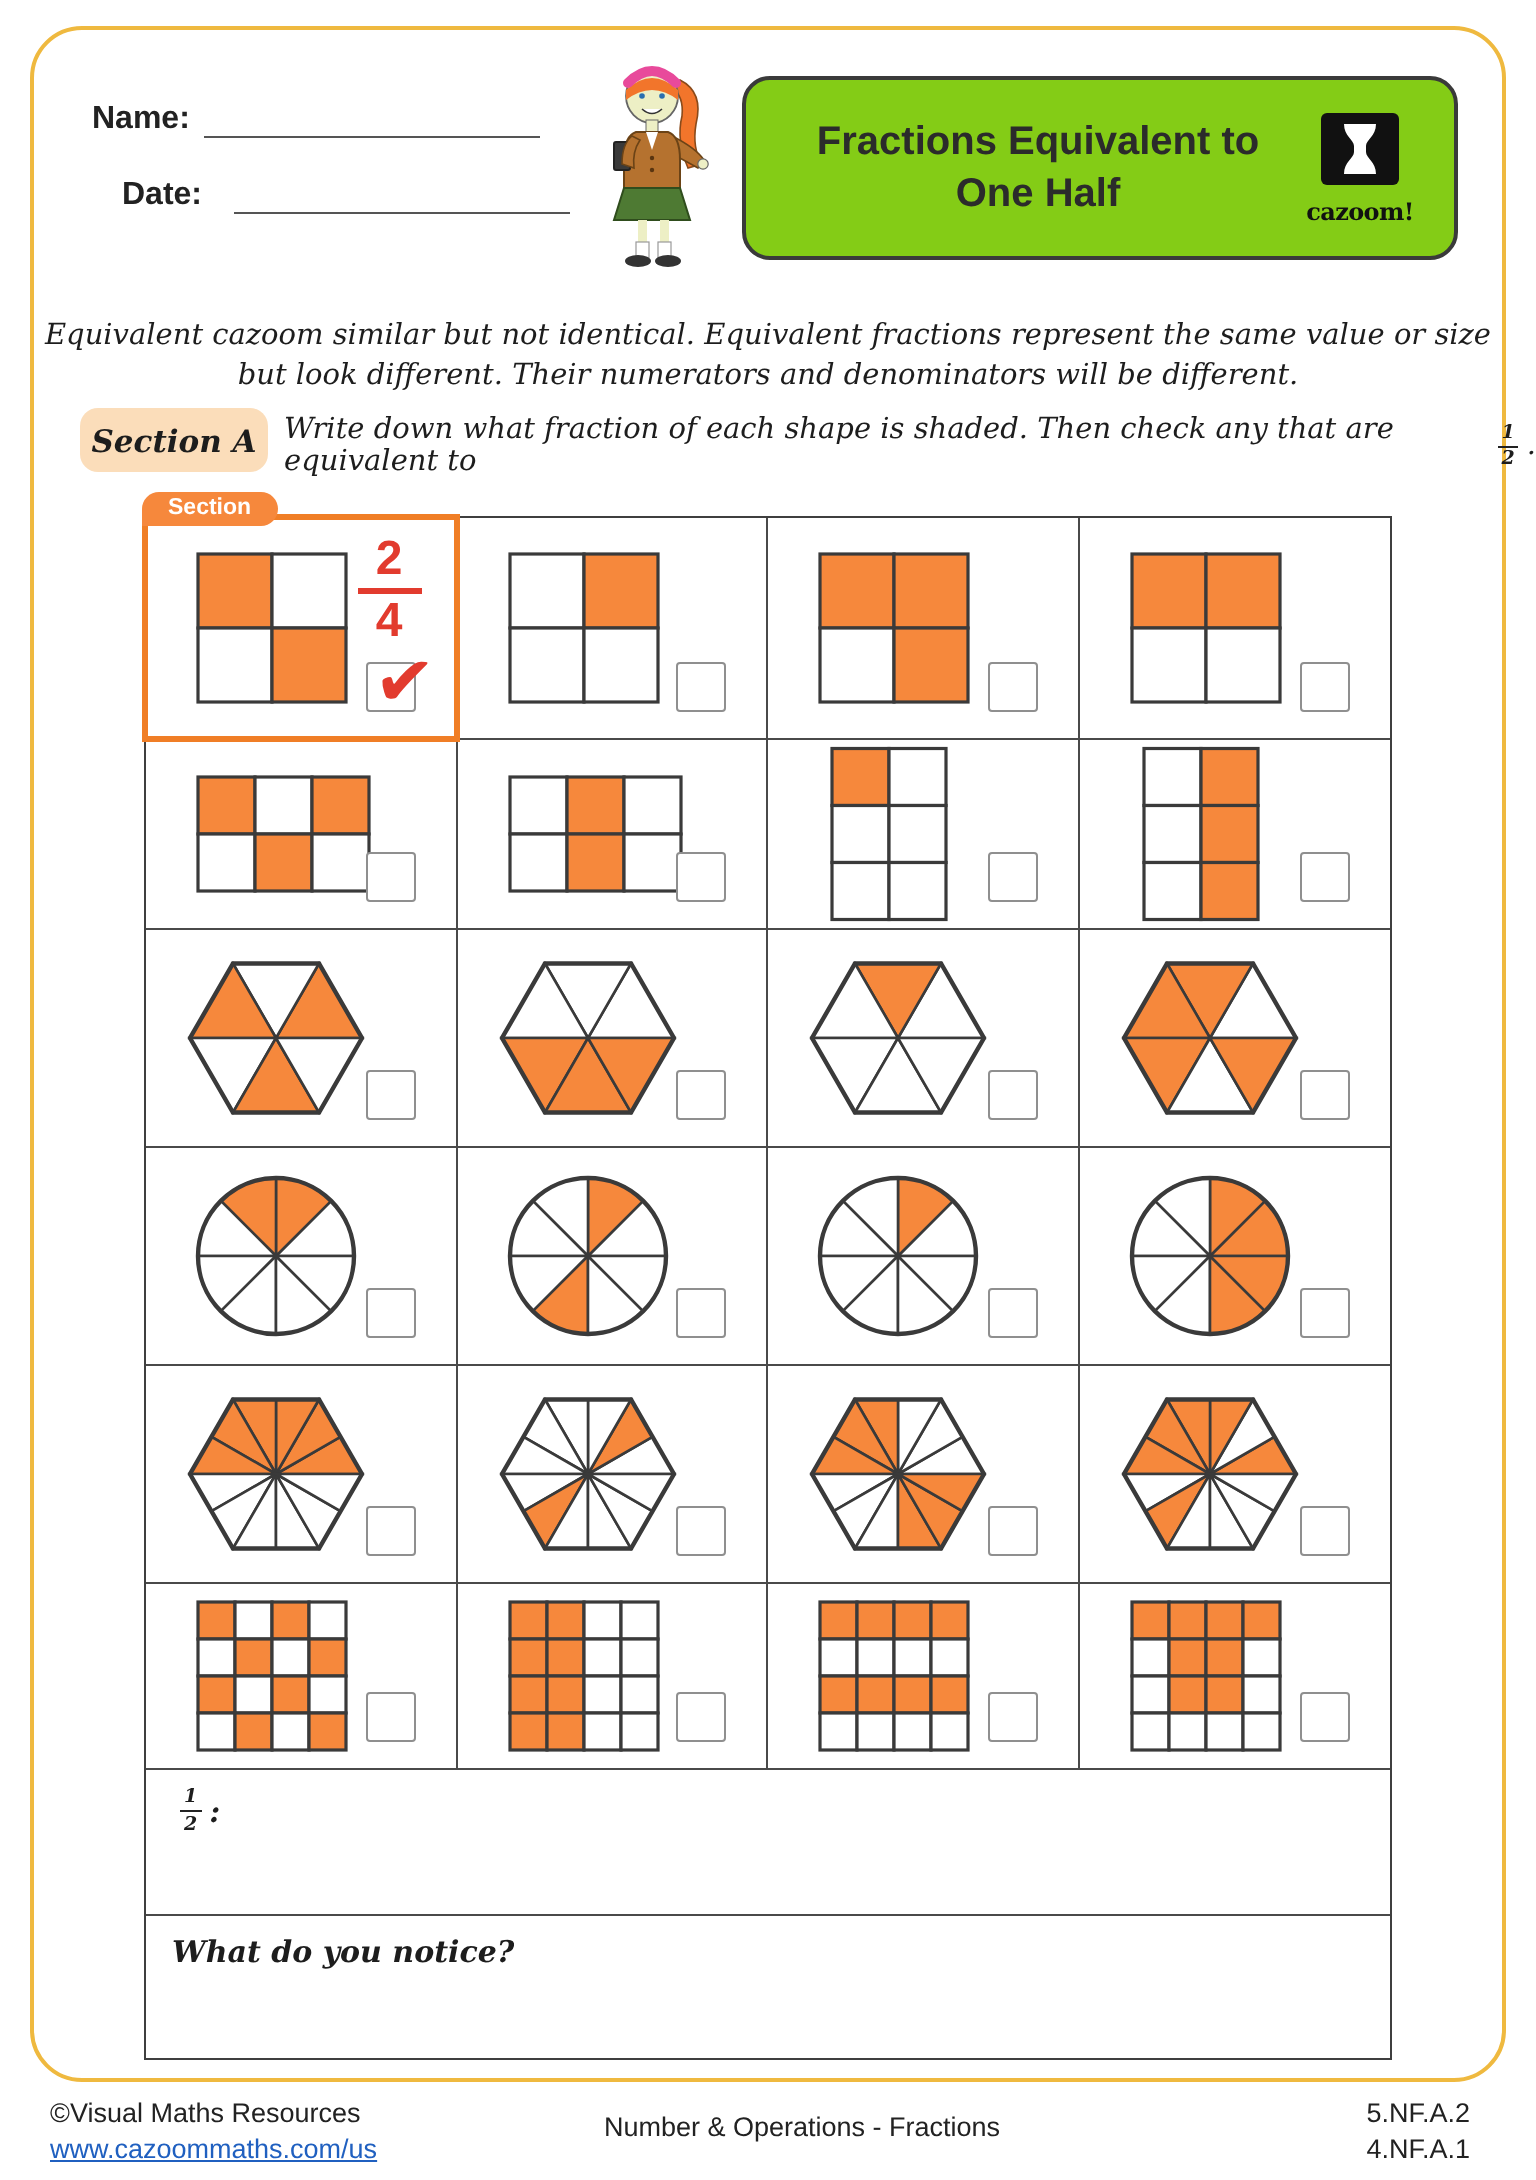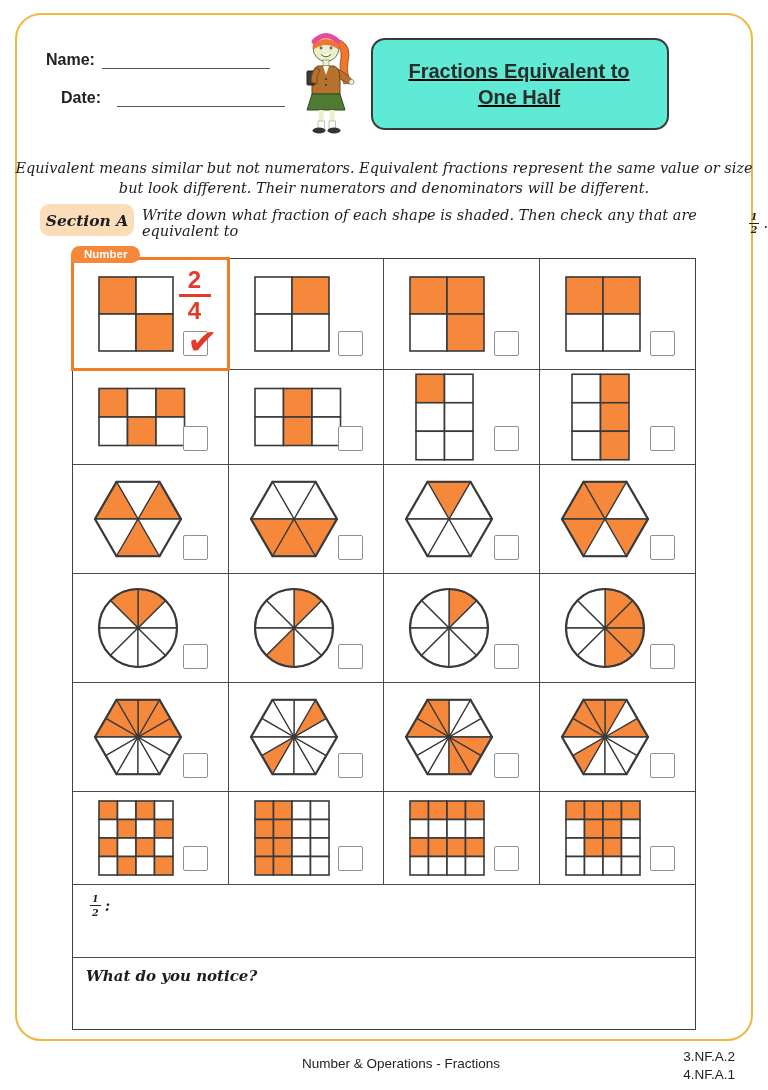--- a/index.html
+++ b/index.html
@@ -5,23 +5,23 @@
   html,body{margin:0;padding:0;background:#fff;}
   .page{position:relative;width:768px;height:1090px;background:#fff;
         font-family:"Liberation Sans",sans-serif;overflow:hidden;}
   .gold-border{position:absolute;left:15px;top:13px;width:738px;height:1028px;
         box-sizing:border-box;border:2.5px solid #EFB93F;border-radius:26px;}
   
   .id-row{position:absolute;left:46px;display:flex;align-items:flex-end;}
   .id-label{font-weight:bold;font-size:16px;color:#222;}
   .id-line{display:inline-block;width:168px;height:20px;border-bottom:1.7px solid #555;}
   .girl{position:absolute;left:288px;top:24px;}
-  .title-box{position:absolute;left:371px;top:38px;width:298px;height:92px;box-sizing:border-box;
-        background:#5eead4;border:2px solid #3A3A3A;border-radius:14px;
-        display:flex;align-items:center;justify-content:space-between;padding:0 16px 0 22px;text-decoration:underline;}
+  .title-box{position:absolute;left:371px;top:38px;width:358px;height:92px;box-sizing:border-box;
+        background:#84cc16;border:2px solid #3A3A3A;border-radius:14px;
+        display:flex;align-items:center;justify-content:space-between;padding:0 16px 0 22px;}
   .title-text{width:248px;text-align:center;font-weight:bold;font-size:20px;line-height:1.32;color:#2B2B2B;}
   .logo{display:flex;flex-direction:column;align-items:center;width:62px;}
   .logo-text{font-family:"DejaVu Serif",serif;font-weight:bold;font-size:12px;color:#111;margin-top:1px;letter-spacing:-0.3px;}
   
   .intro{position:absolute;left:0;top:158px;width:768px;text-align:center;
         font-family:"DejaVu Serif",serif;font-style:italic;font-size:14.5px;color:#1d1d1d;line-height:1.4;}
   .section-label{position:absolute;left:40px;top:204px;width:94px;height:32px;background:#FBDDBA;
         border-radius:9px;display:flex;align-items:center;justify-content:center;
         font-family:"DejaVu Serif",serif;font-style:italic;font-weight:bold;font-size:15.5px;color:#1d1d1d;}
   .section-instr{position:absolute;left:142px;top:204px;height:38px;display:flex;align-items:center;
@@ -96,24 +96,33 @@
         <rect x="42" y="86" width="4.5" height="14" fill="#EDEFC5"></rect>
       <rect x="30" y="97" width="6.5" height="8" fill="#fff" stroke="#999" stroke-width="0.6"></rect>
       <rect x="41" y="97" width="6.5" height="8" fill="#fff" stroke="#999" stroke-width="0.6"></rect>
       <ellipse cx="31" cy="106.5" rx="6.5" ry="3" fill="#333"></ellipse>
         <ellipse cx="46" cy="106.5" rx="6.5" ry="3" fill="#333"></ellipse>
     </svg>
   </div>
 
   <div class="title-box">
     <div class="title-text">Fractions Equivalent to One Half</div>
+    <div class="logo">
+      <span>
+        <svg width="40" height="37" viewBox="0 0 40 37">
+          <rect x="0.5" y="0.5" width="39" height="36" rx="3" fill="#111"></rect>
+          <path d="M12,6 H28 C28,12 23,14 23,17 V20 C23,23 28,25 28,31 H12 C12,25 17,23 17,20 V17 C17,14 12,12 12,6 Z" fill="#fff"></path>
+        </svg>
+      </span>
+      <span class="logo-text">cazoom!</span>
+    </div>
   </div>
 
   <div class="intro">
-    <div>Equivalent means similar but not numerators. Equivalent fractions represent the same value or size</div>
+    <div>Equivalent cazoom similar but not identical. Equivalent fractions represent the same value or size</div>
     <div>but look different. Their numerators and denominators will be different.</div>
   </div>
 
   <div class="section-label">Section A</div>
   <div class="section-instr">
     <span>Write down what fraction of each shape is shaded. Then check any that are equivalent to</span>
     <span class="frac" style="font-style:italic;">
       <span class="fn">1</span>
       <span>2</span>
     </span>
@@ -124,21 +133,21 @@
       <div class="wrow" style="height: 110px;">
         <div class="cell">
           <span class="shape" style="left: 24px;"><svg width="78" height="78" viewBox="-2 -2 78 78">
               <rect x="0" y="0" width="37" height="37" fill="#F6883C" stroke="#3a3a3a" stroke-width="1.6"></rect>
               <rect x="37" y="0" width="37" height="37" fill="#fff" stroke="#3a3a3a" stroke-width="1.6"></rect>
               <rect x="0" y="37" width="37" height="37" fill="#fff" stroke="#3a3a3a" stroke-width="1.6"></rect>
               <rect x="37" y="37" width="37" height="37" fill="#F6883C" stroke="#3a3a3a" stroke-width="1.6"></rect>
             </svg></span>
           <span class="cbx"></span>
           <span class="ex-border"></span>
-          <span class="ex-tab">Number</span>
+          <span class="ex-tab">Section</span>
           <span class="ex-frac">
             <span class="n">2</span>
             <span class="d">4</span>
           </span>
           <span class="ex-check">✔</span>
         </div>
         <div class="cell">
           <span class="shape" style="left: 24px;"><svg width="78" height="78" viewBox="-2 -2 78 78">
               <rect x="0" y="0" width="37" height="37" fill="#fff" stroke="#3a3a3a" stroke-width="1.6"></rect>
               <rect x="37" y="0" width="37" height="37" fill="#F6883C" stroke="#3a3a3a" stroke-width="1.6"></rect>
@@ -489,18 +498,22 @@
   <span>:</span>
         </div>
       </div>
       <div class="qrow q2">
         <div class="qline">
           <span>What do you notice?</span>
         </div>
       </div>
     </div>
 
+  <div class="footer-left">
+    <div>©Visual Maths Resources</div>
+    <div class="footer-link">www.cazoommaths.com/us</div>
+  </div>
   <div class="footer-center">Number &amp; Operations - Fractions</div>
   <div class="footer-right">
-    <div>3.NF.A.2</div>
+    <div>5.NF.A.2</div>
     <div>4.NF.A.1</div>
   </div>
 </div>
 
 </body></html>

